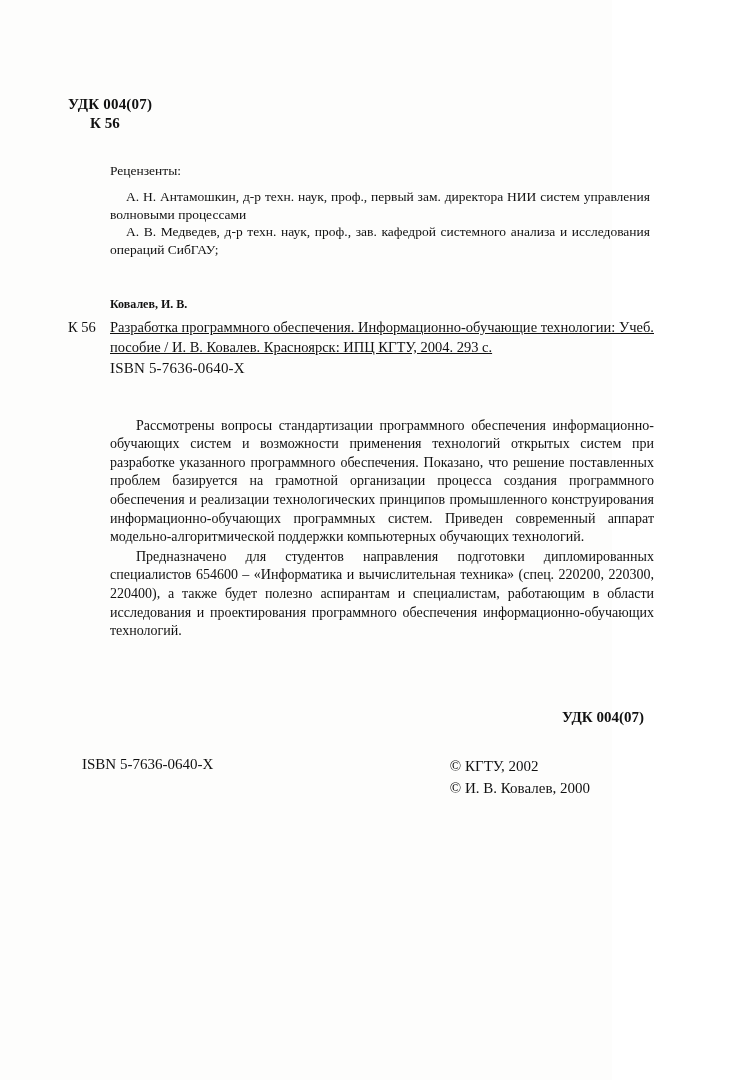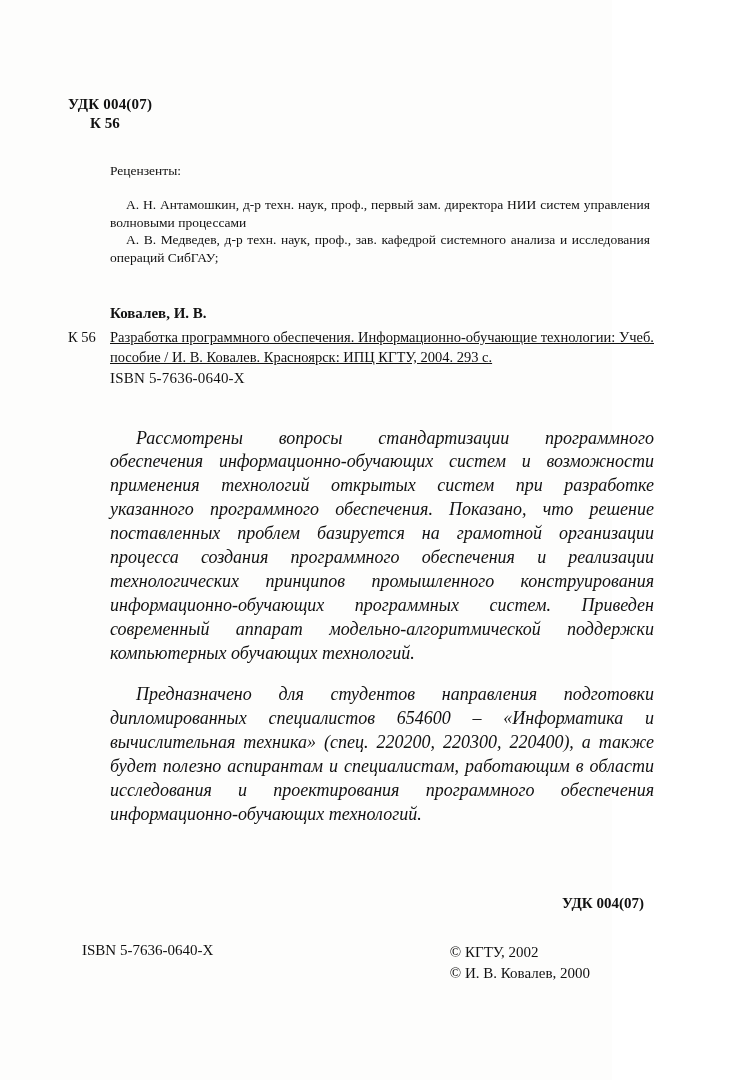--- a/index.html
+++ b/index.html
@@ -47,35 +47,35 @@
 
   
   .reviewers {
     margin-top: 30px;
     font-size: 13.5px;
     line-height: 1.32;
     margin-left: 42px;
     width: 540px;
   }
   .reviewers .label {
-    margin-bottom: 16px;
+    margin-bottom: 8px;
   }
   .reviewers p {
     margin: 0;
     text-align: justify;
   }
   .reviewers p.indent {
     text-indent: 16px;
   }
 
   
   .author {
     margin-top: 38px;
     margin-left: 42px;
-    font-size: 15px;
+    font-size: 12px;
     font-weight: bold;
   }
   .desc-block {
     margin-top: 6px;
     display: flex;
     font-size: 14.5px;
     line-height: 1.36;
   }
   .desc-block .sig {
     width: 42px;
@@ -92,31 +92,30 @@
     margin-left: 42px;
     font-size: 15px;
     letter-spacing: 0.2px;
   }
 
   
   .abstract {
     margin-top: 40px;
     margin-left: 42px;
     width: 544px;
-    font-style: italic;
-    font-size: 18px;
+    font-size: 14px;
     line-height: 1.33;
     text-align: justify;
   }
   .abstract p {
     margin: 0;
     text-indent: 26px;
   }
   .abstract p + p {
-    margin-top: 17px;
+    margin-top: 1px;
   }
 
   
   .udk-bottom {
     margin-top: 68px;
     margin-right: 10px;
     text-align: right;
     font-size: 15px;
     font-weight: bold;
   }

